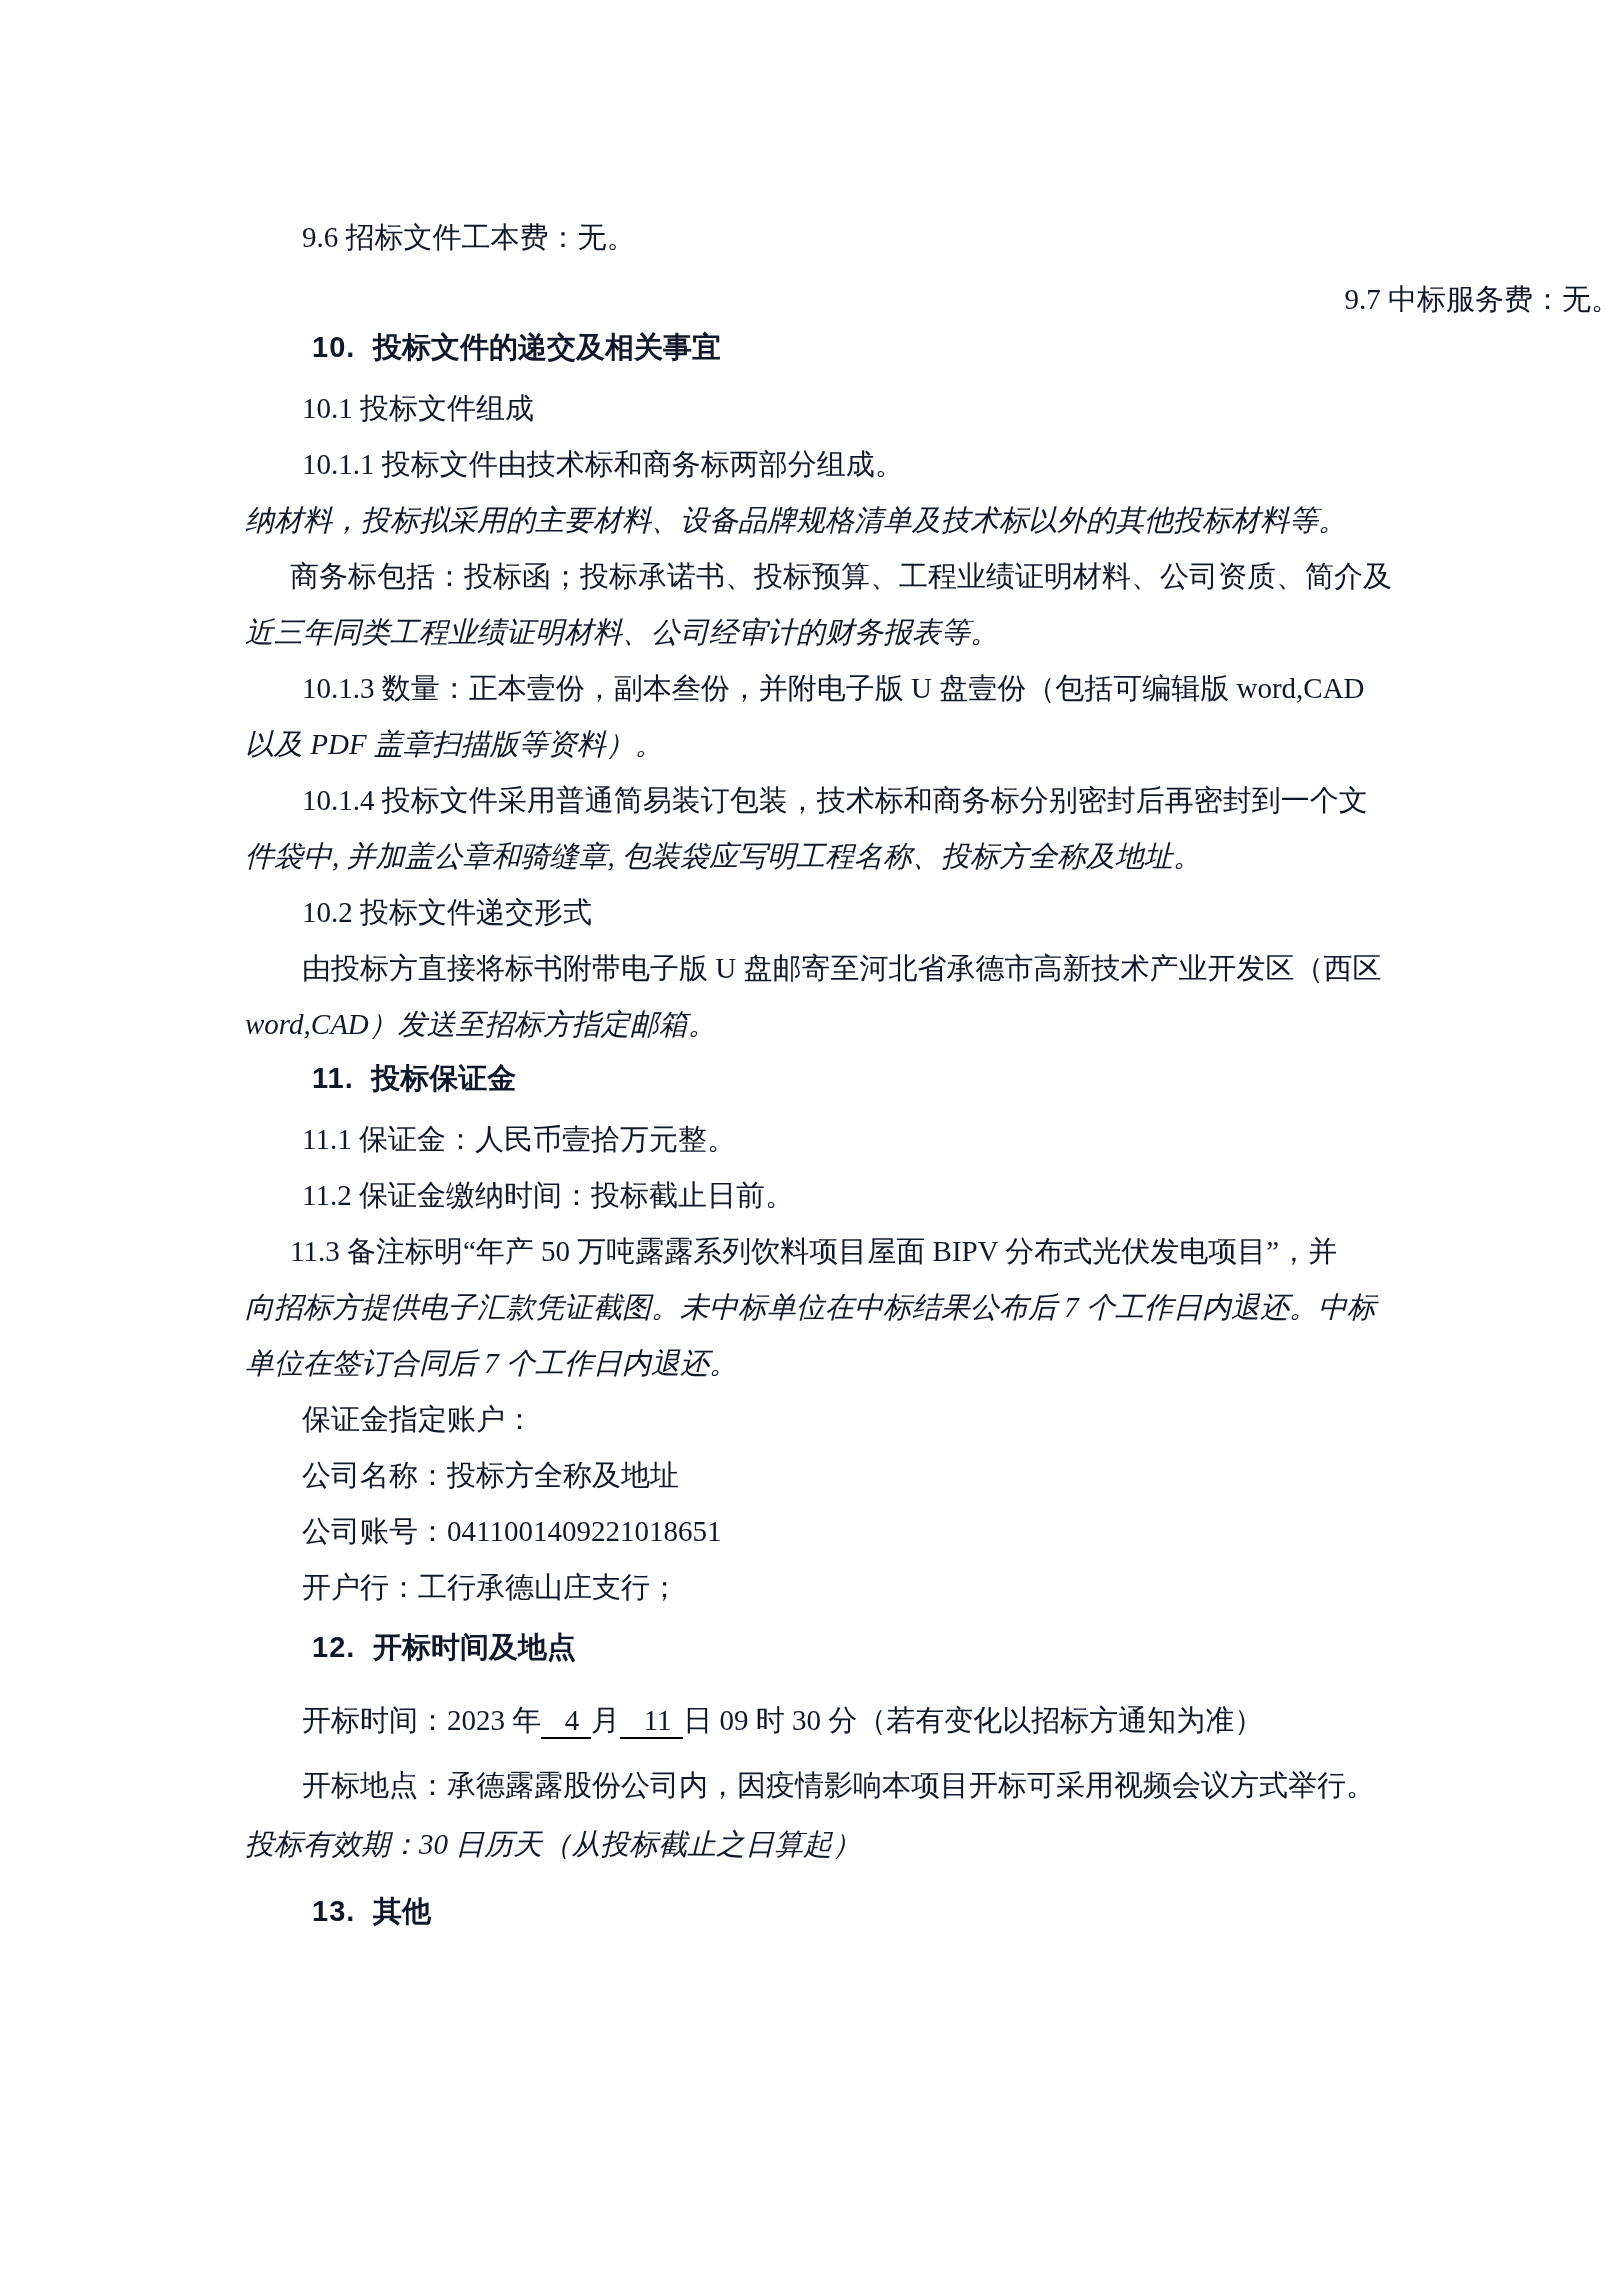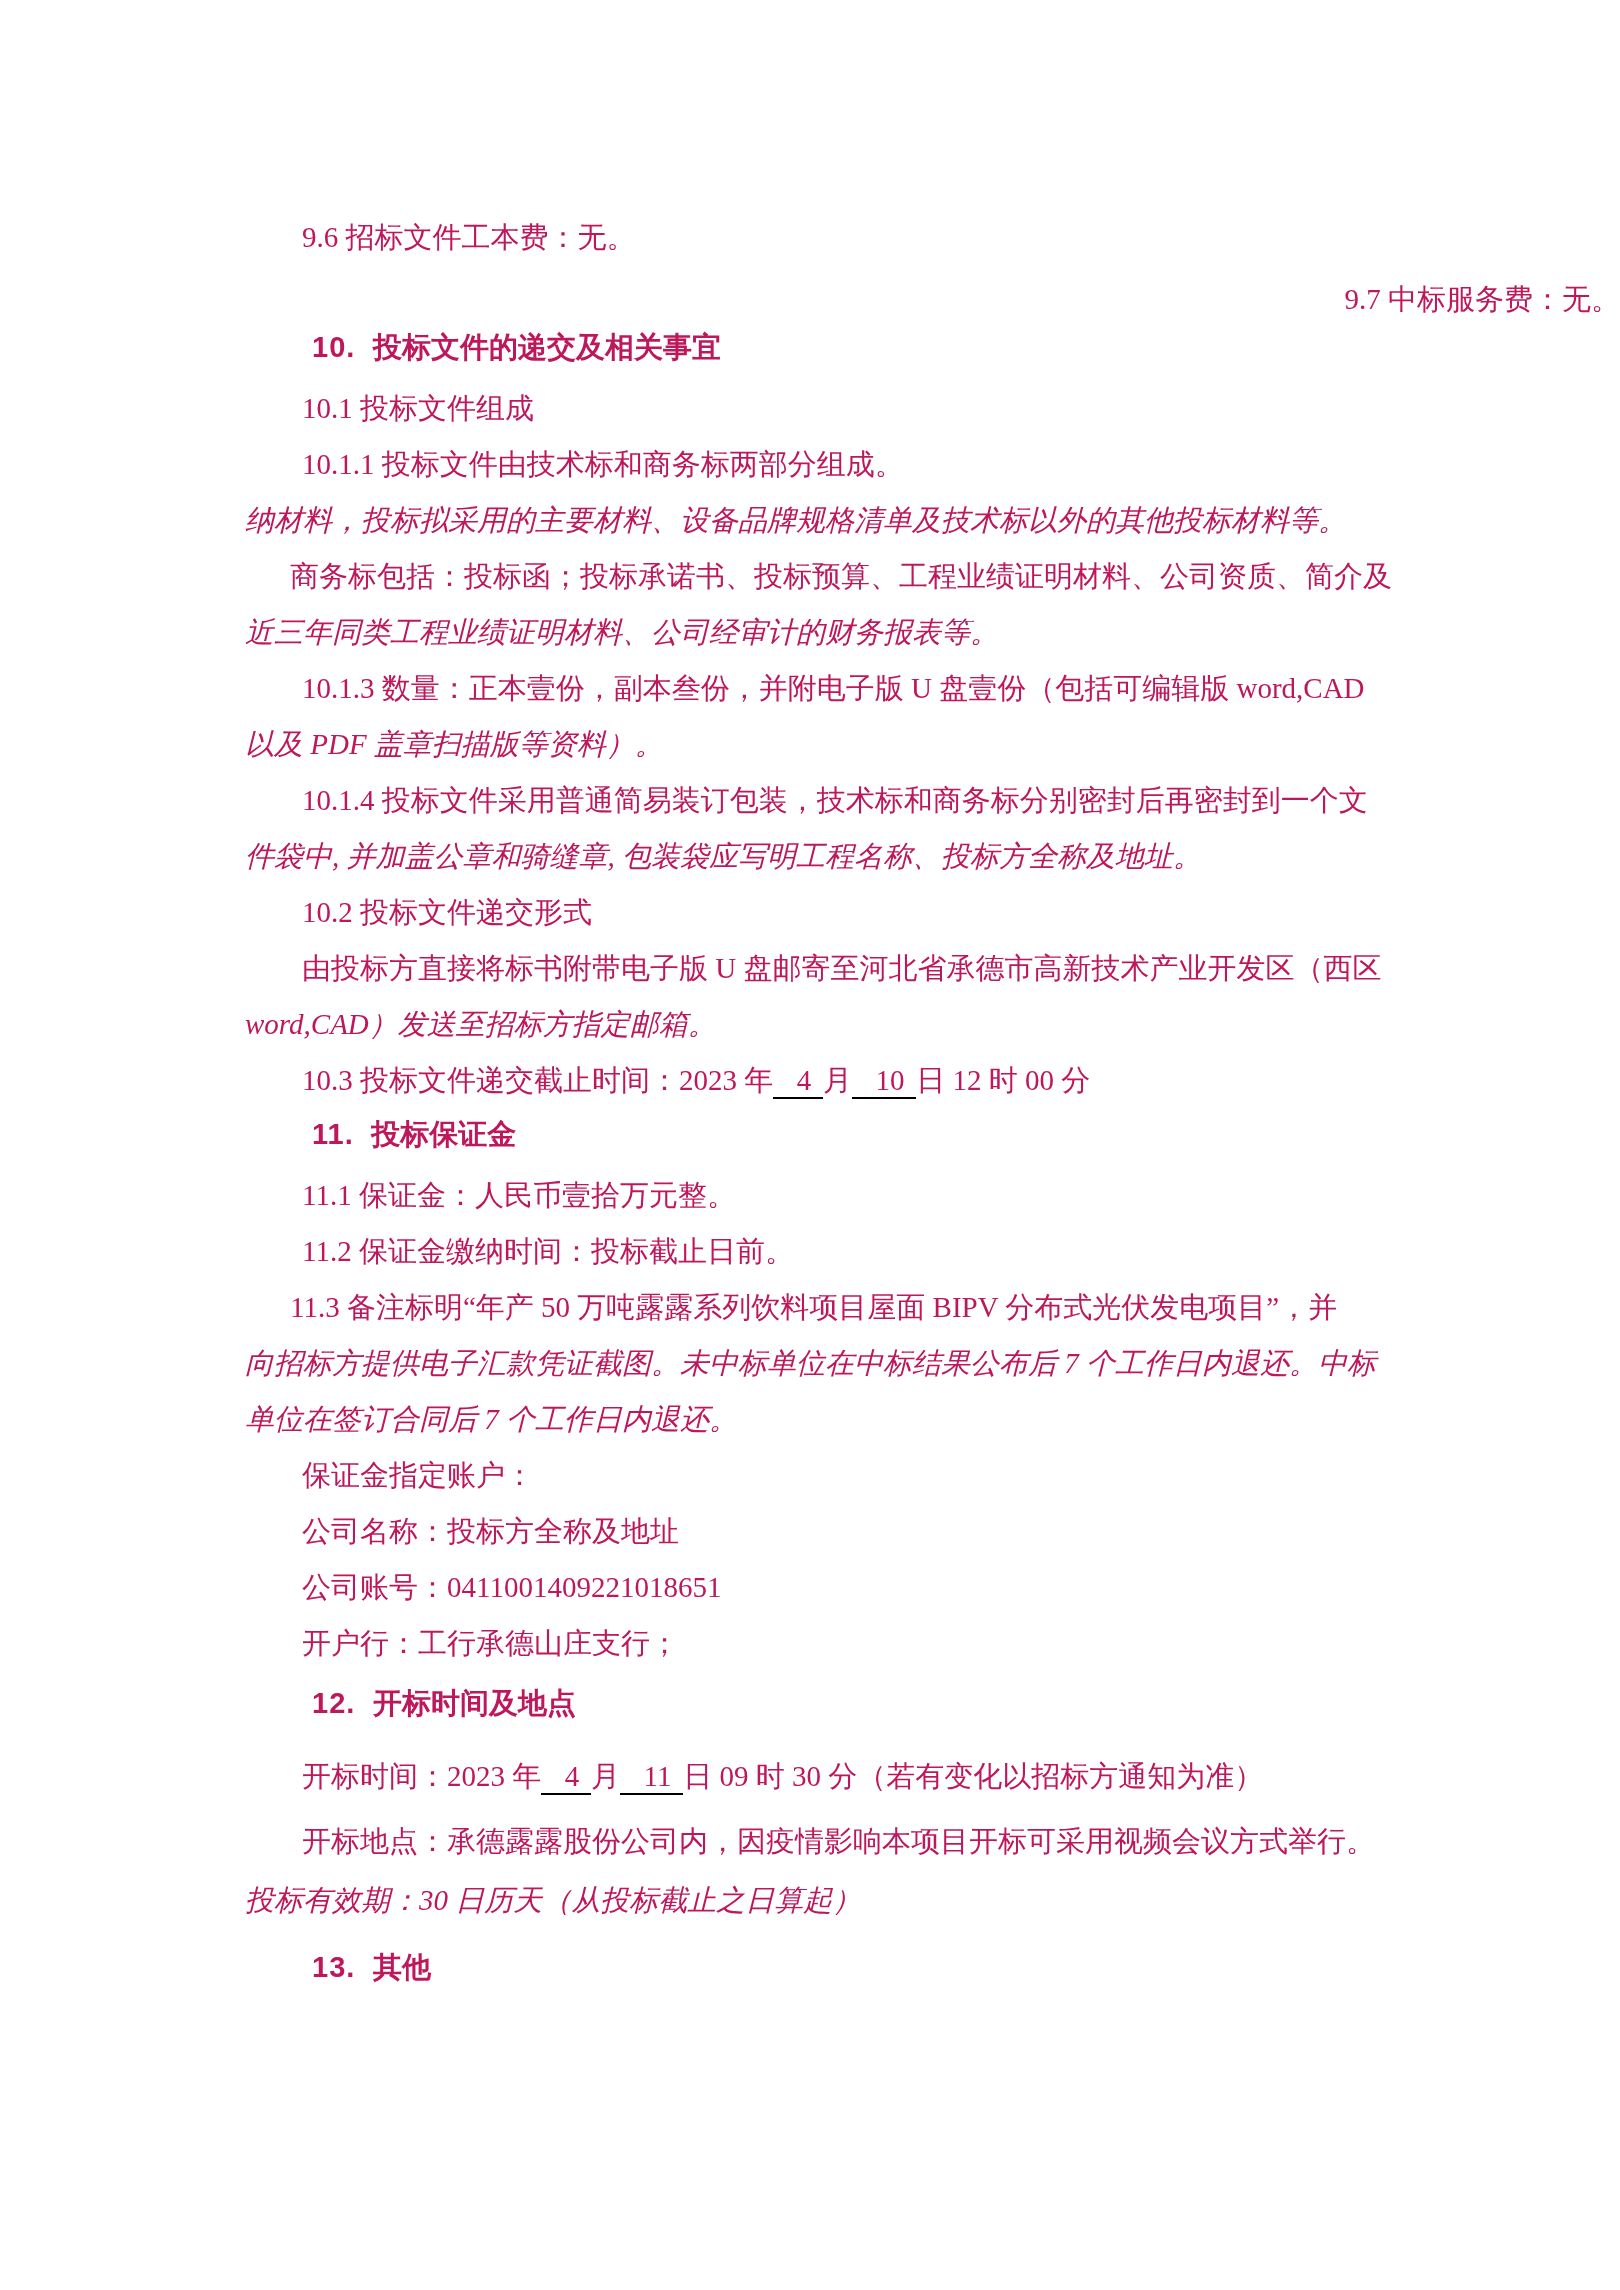--- a/index.html
+++ b/index.html
@@ -36,37 +36,36 @@
   .u {
     border-bottom:2px solid #000;
     padding:0 11.8px 0 23.5px;
     display:inline-block;
     line-height:33px;
   }
 </style>
 </head>
 <body>
 
-<div class="page" style="background: rgb(255, 255, 255); color: #be185d;">
+<div class="page" style="background: rgb(255, 255, 255); color: #0f172a;">
     <div class="line ind"><span>9.6 招标文件工本费：无。</span></div>
     <div class="line ind" style="margin-top: 5.9px; text-align: right;"><span>9.7 中标服务费：无。</span></div>
     <div class="h" style="margin-top: -11.8px;"><span class="num">10.</span><span>投标文件的递交及相关事宜</span></div>
     <div class="line ind"><span>10.1 投标文件组成</span></div>
     <div class="line ind"><span>10.1.1 投标文件由技术标和商务标两部分组成。</span></div>
     <div class="line marg"><span>纳材料，投标拟采用的主要材料、设备品牌规格清单及技术标以外的其他投标材料等。</span></div>
     <div class="line ind-sm"><span>商务标包括：投标函；投标承诺书、投标预算、工程业绩证明材料、公司资质、简介及</span></div>
     <div class="line marg"><span>近三年同类工程业绩证明材料、公司经审计的财务报表等。</span></div>
     <div class="line ind"><span>10.1.3 数量：正本壹份，副本叁份，并附电子版 U 盘壹份（包括可编辑版 word,CAD</span></div>
     <div class="line marg"><span>以及 PDF 盖章扫描版等资料）。</span></div>
     <div class="line ind"><span>10.1.4 投标文件采用普通简易装订包装，技术标和商务标分别密封后再密封到一个文</span></div>
     <div class="line marg"><span>件袋中, 并加盖公章和骑缝章, 包装袋应写明工程名称、投标方全称及地址。</span></div>
     <div class="line ind"><span>10.2 投标文件递交形式</span></div>
     <div class="line ind"><span>由投标方直接将标书附带电子版 U 盘邮寄至河北省承德市高新技术产业开发区（西区</span></div>
     <div class="line marg"><span>word,CAD）发送至招标方指定邮箱。</span></div>
-    <div class="line ind"><span>10.3 投标文件递交截止时间：2023 年</span><span class="u">4</span><span>月</span><span class="u">10</span><span>日 12 时 00 分</span></div>
     <div class="h" style="margin-top: -5.9px;"><span class="num">11.</span><span>投标保证金</span></div>
     <div class="line ind"><span>11.1 保证金：人民币壹拾万元整。</span></div>
     <div class="line ind"><span>11.2 保证金缴纳时间：投标截止日前。</span></div>
     <div class="line ind-sm"><span>11.3 备注标明“年产 50 万吨露露系列饮料项目屋面 BIPV 分布式光伏发电项目”，并</span></div>
     <div class="line marg"><span>向招标方提供电子汇款凭证截图。未中标单位在中标结果公布后 7 个工作日内退还。中标</span></div>
     <div class="line marg"><span>单位在签订合同后 7 个工作日内退还。</span></div>
     <div class="line ind"><span>保证金指定账户：</span></div>
     <div class="line ind"><span>公司名称：投标方全称及地址</span></div>
     <div class="line ind"><span>公司账号：0411001409221018651</span></div>
     <div class="line ind"><span>开户行：工行承德山庄支行；</span></div>

